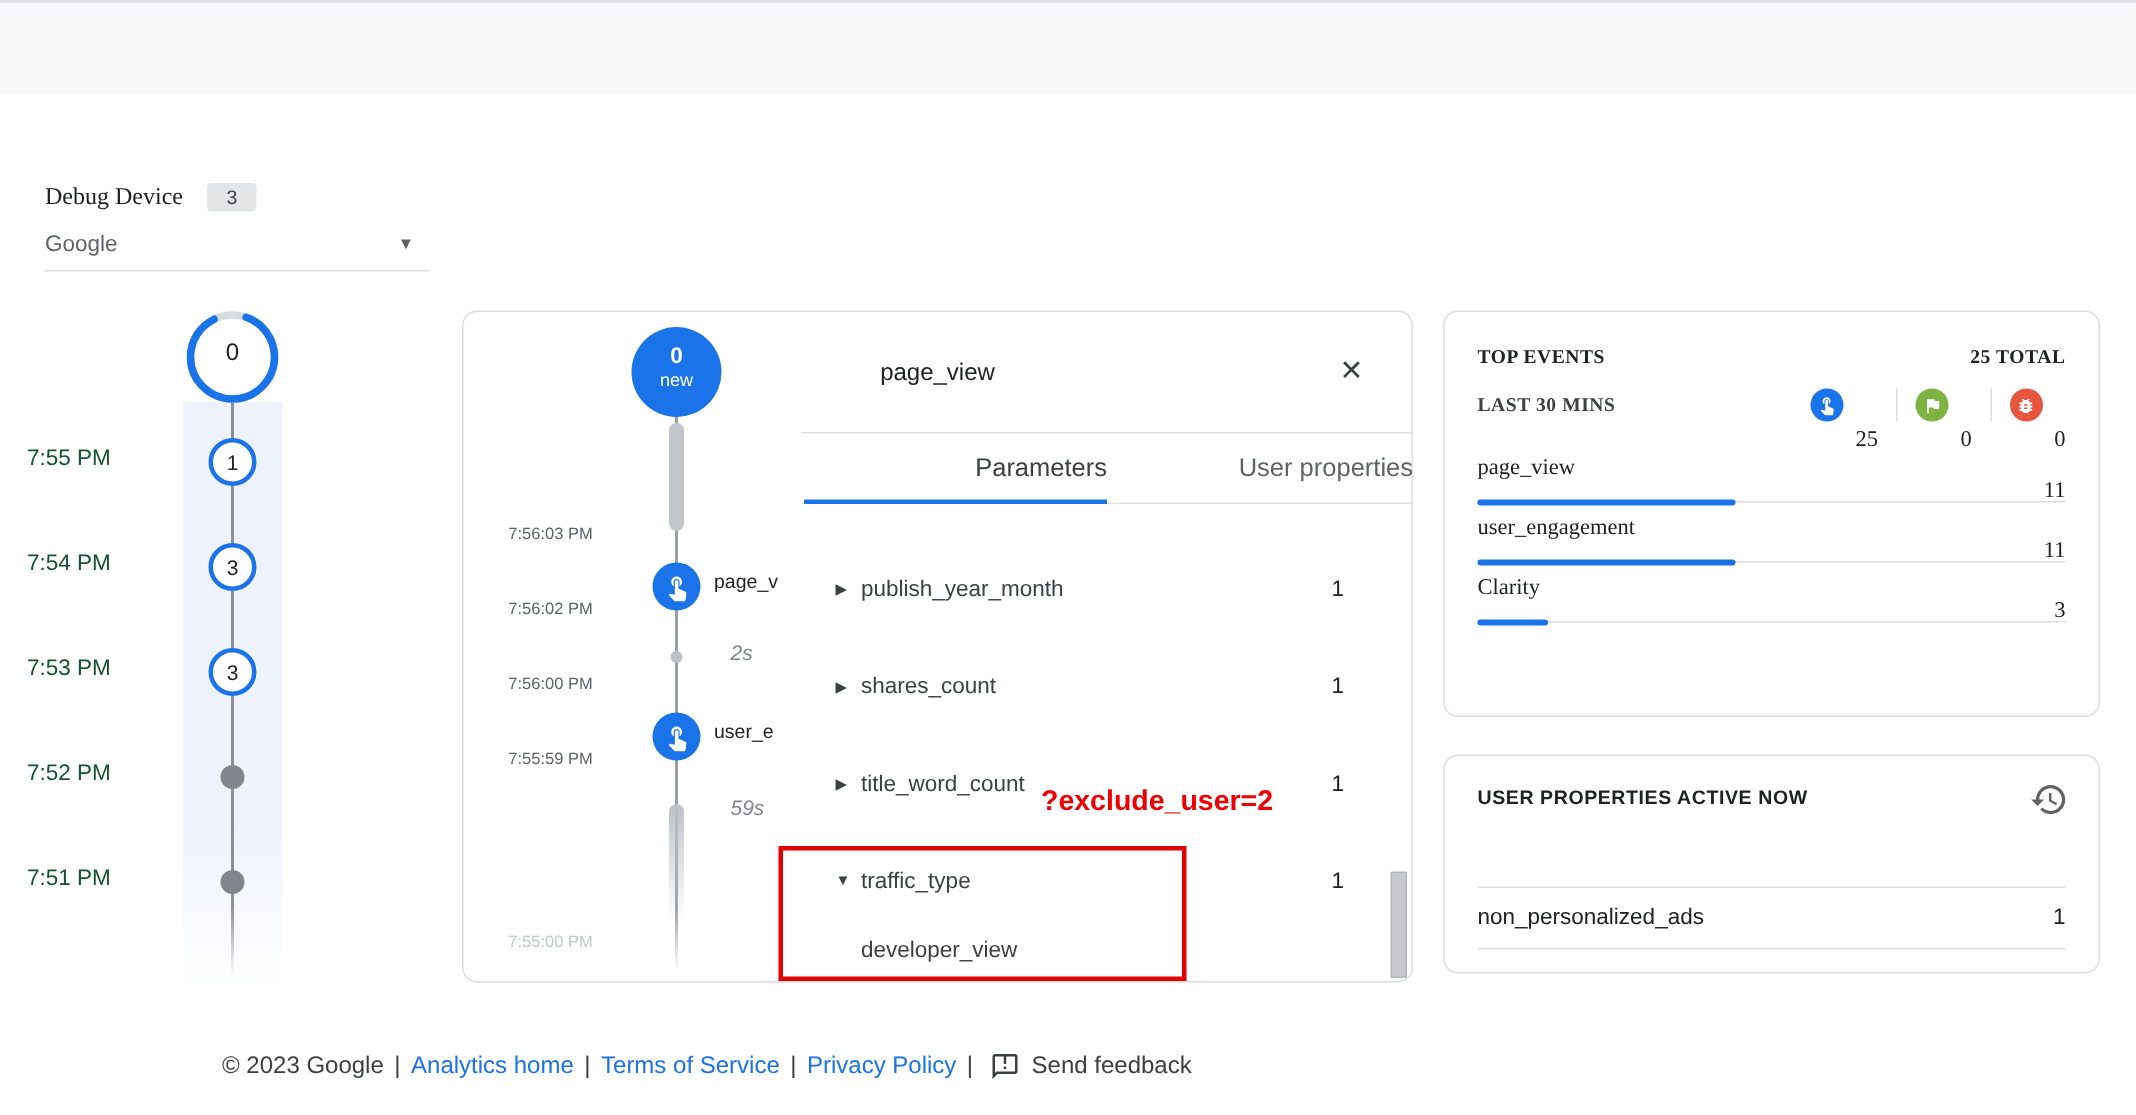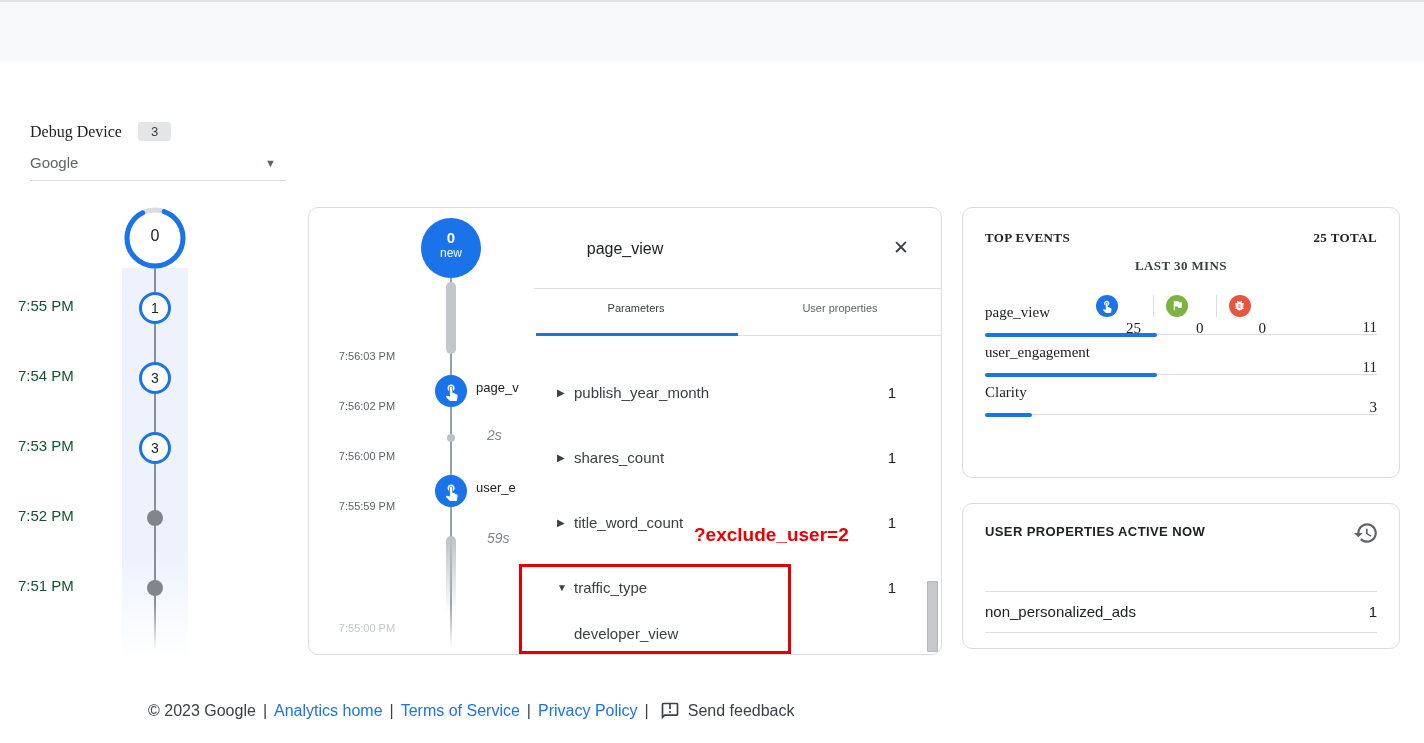--- a/index.html
+++ b/index.html
@@ -48,21 +48,21 @@
   .dlg-badge { position: absolute; left: 112px; top: 10px; width: 60px; height: 60px; border-radius: 50%;
     background: #1a73e8; color: #fff; text-align: center; padding-top: 12px; }
   .dlg-badge .b-num { font-size: 15px; font-weight: bold; line-height: 16px; }
   .dlg-badge .b-lbl { font-size: 12px; line-height: 15px; }
   .dlg-title { position: absolute; left: 0; right: 0; top: 32px; text-align: center;
     font-size: 16px; color: #202124; }
   .dlg-close { position: absolute; left: 578px; top: 26px; width: 28px; height: 28px; text-align: center;
     line-height: 28px; font-size: 19px; color: #3c4043; cursor: pointer; }
   .dlg-divider { position: absolute; left: 225px; top: 80px; width: 408px; height: 1px; background: #e0e0e0; }
   .dlg-tabs { position: absolute; left: 225px; top: 81px; width: 408px; height: 47px; display: flex; }
-  .dlg-tab { width: 204px; text-align: center; padding-top: 13px; font-size: 11px; cursor: pointer; }
+  .dlg-tab { width: 204px; text-align: right; padding-top: 13px; font-size: 17px; cursor: pointer; }
   .dlg-tab.active { color: #3c4043; }
   .dlg-tab.inactive { color: #5f6368; }
   .tab-underline-active { position: absolute; left: 2px; top: 44px; width: 202px; height: 3px; background: #1a73e8; }
   .tab-underline-rest { position: absolute; left: 204px; top: 46px; width: 204px; height: 1px; background: #e0e0e0; }
   .stream-ts { position: absolute; left: 10px; width: 96px; text-align: center; font-size: 11px; color: #5f6368; }
   .stream-ts.faded { color: #c3c7cc; }
   .stream-icon { position: absolute; left: 126px; width: 32px; height: 32px; border-radius: 50%;
     background: #1a73e8; display: flex; align-items: center; justify-content: center; cursor: pointer; }
   .stream-event { position: absolute; left: 167px; width: 58px; overflow: hidden; white-space: nowrap;
     font-size: 13px; color: #202124; }
@@ -76,21 +76,21 @@
     background: #c6c8cb; border: 1px solid #b4b6b9; border-radius: 1px; cursor: pointer; }
   .annot-text { position: absolute; left: 385px; top: 316px; font-size: 19px; font-weight: bold; color: #ee0000; }
   .annot-rect { position: absolute; left: 210px; top: 356px; width: 272px; height: 90px; border: 3px solid #e30000; }
   
   .panel { position: absolute; background: #fff; border: 1px solid #dadce0; border-radius: 10px; }
   .panel-top-events { left: 962px; top: 207px; width: 438px; height: 271px; font-family: Liberation Serif, serif; }
   .panel-user-props { left: 962px; top: 503px; width: 438px; height: 146px; text-align: center; }
   .pe-header { position: absolute; left: 22px; right: 22px; top: 22px; display: flex; justify-content: space-between;
     font-size: 13px; font-weight: bold; color: #202124; letter-spacing: 0.4px; }
   .pe-sub { position: absolute; left: 22px; right: 22px; top: 50px; height: 24px; display: flex;
-    justify-content: space-between; align-items: center; flex-direction: column; }
+    justify-content: space-between; align-items: center; }
   .pe-sub-label { font-size: 13px; font-weight: bold; color: #3c4043; letter-spacing: 0.4px; }
   .pe-counters { display: flex; align-items: center; }
   .pe-counter { display: flex; align-items: center; }
   .pe-counter .cnt { margin-left: 8px; font-size: 15px; color: #202124; margin-top: 46px; }
   .pe-counter-sep { width: 1px; height: 22px; background: #dadce0; margin: 0 12px; }
   .circle-icon { width: 22px; height: 22px; border-radius: 50%; display: flex; align-items: center; justify-content: center; }
   .ev-row { position: absolute; left: 22px; right: 22px; height: 40px; border-bottom: 1px solid #dadce0; cursor: pointer; }
   .ev-name { position: absolute; left: 0; top: 9px; font-size: 15px; color: #202124; }
   .ev-value { position: absolute; right: 0; top: 24px; font-size: 15px; color: #202124; }
   .ev-bar { position: absolute; left: 0; bottom: -3px; height: 4px; background: #1a73e8; border-radius: 2px; }

